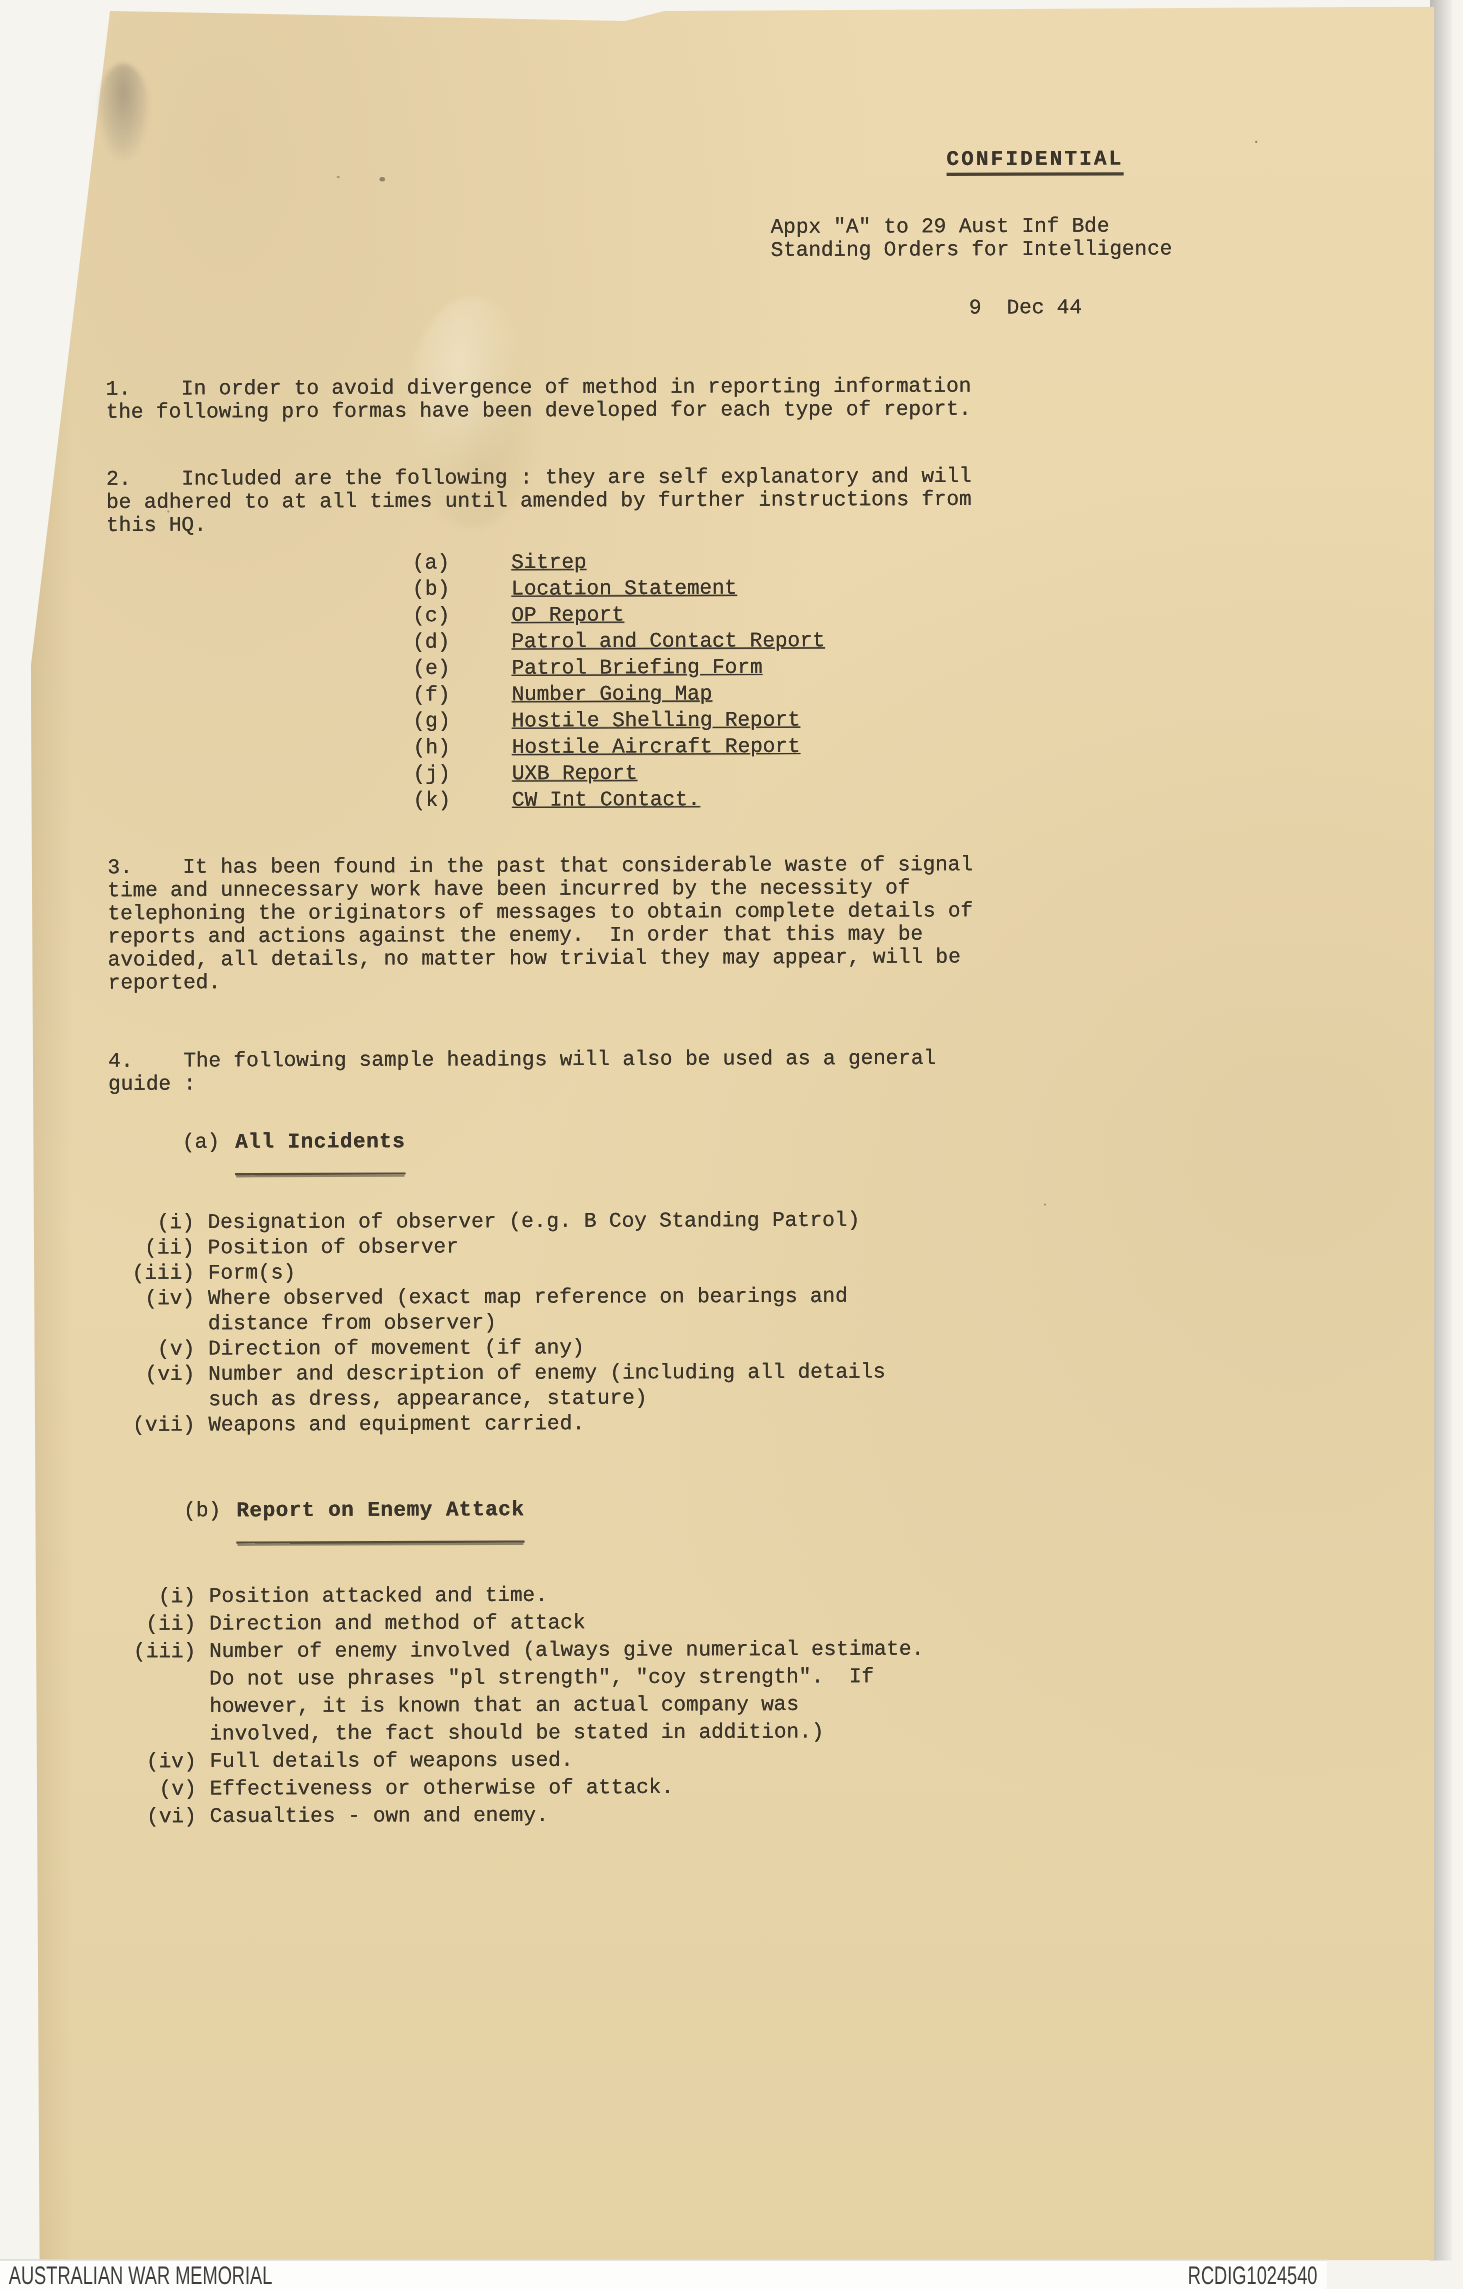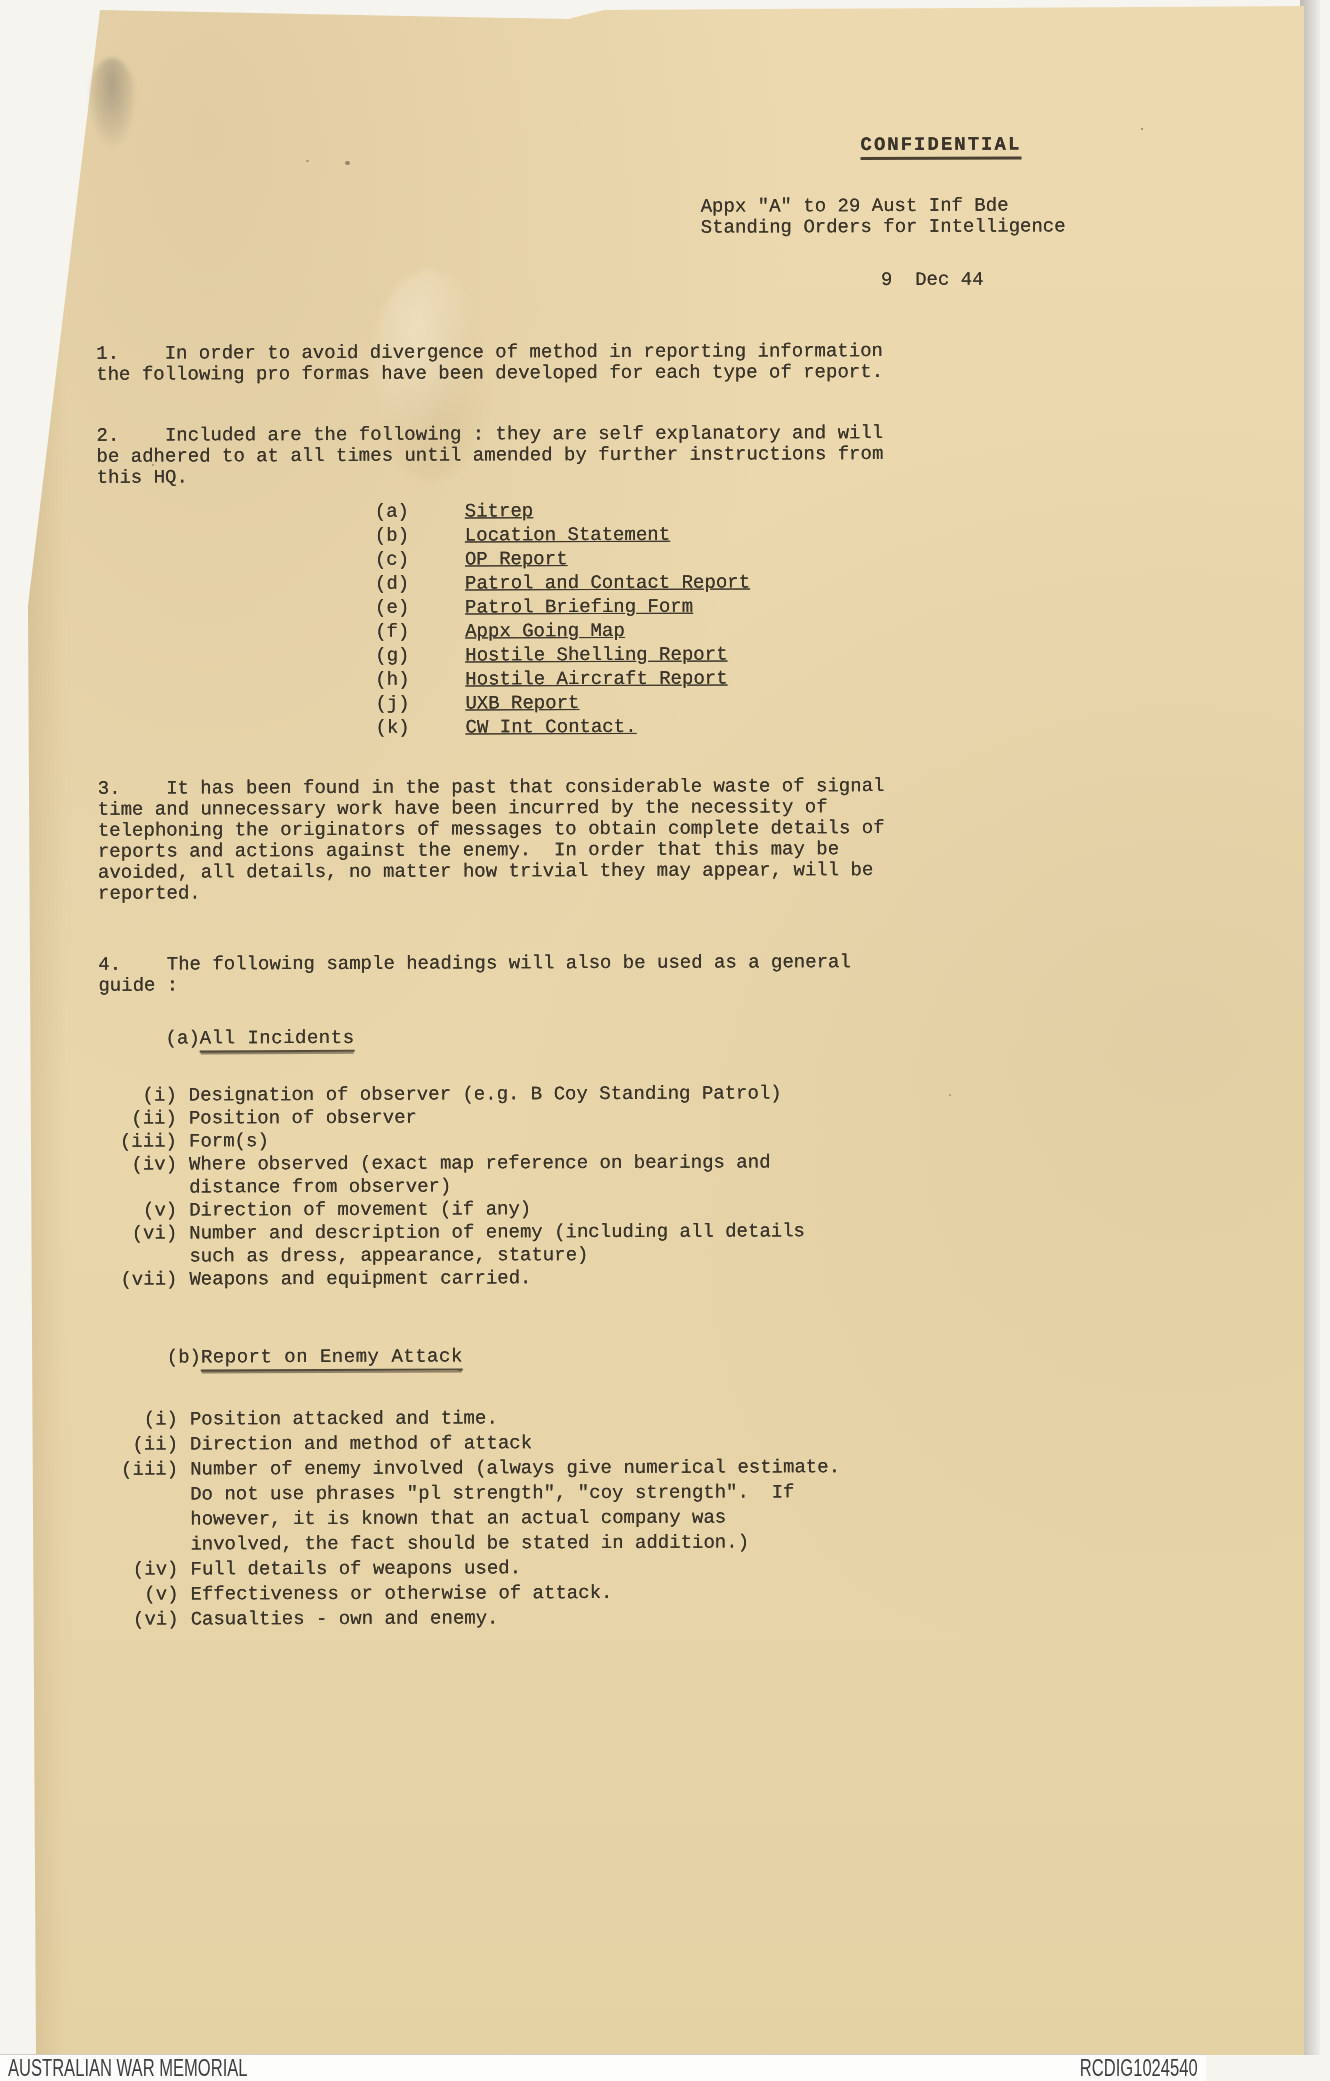--- a/index.html
+++ b/index.html
@@ -57,24 +57,24 @@
   .p1{margin-top:50px;}
   .p2{margin-top:40px;}
   .pf-list{margin-top:14px;margin-left:278px;}
   .pf-row{display:flex;height:24px;align-items:flex-start;}
   .pf-label{width:52px;}
   .pf-text{margin-left:38px;text-decoration:underline;}
   .p3{margin-top:36px;}
   .p4{margin-top:50px;}
   .sec-head{margin-top:32px;margin-left:67px;}
   .sec-head .sec-title{
-    font-weight:normal;letter-spacing:0.5px;
+    margin-left:14px;font-weight:bold;letter-spacing:0.5px;
     border-bottom:2px solid rgba(56,49,38,0.85);
     box-shadow:0 3px 0 -1px rgba(56,49,38,0.5);
-    padding-bottom:1px;display:inline-block;
+    padding-bottom:17px;display:inline-block;
   }
   .sec-head-b{margin-top:56px;}
   .sub-list{margin-top:32px;}
   .sub-list-b{margin-top:36px;}
   .sub-row{display:flex;}
   .sub-label{width:78px;text-align:right;flex:none;}
   .sub-text{margin-left:12px;}
   .sub-list-a .mono{line-height:23px;}
   .sub-list-b .mono{line-height:25px;}
   .footer{
@@ -133,21 +133,21 @@
     <div class="pf-row">
         <span class="mono pf-label">(d)</span>
         <span class="mono pf-text">Patrol and Contact Report</span>
       </div>
     <div class="pf-row">
         <span class="mono pf-label">(e)</span>
         <span class="mono pf-text">Patrol Briefing Form</span>
       </div>
     <div class="pf-row">
         <span class="mono pf-label">(f)</span>
-        <span class="mono pf-text">Appx Going Map</span>
+        <span class="mono pf-text">Number Going Map</span>
       </div>
     <div class="pf-row">
         <span class="mono pf-label">(g)</span>
         <span class="mono pf-text">Hostile Shelling Report</span>
       </div>
     <div class="pf-row">
         <span class="mono pf-label">(h)</span>
         <span class="mono pf-text">Hostile Aircraft Report</span>
       </div>
     <div class="pf-row">

